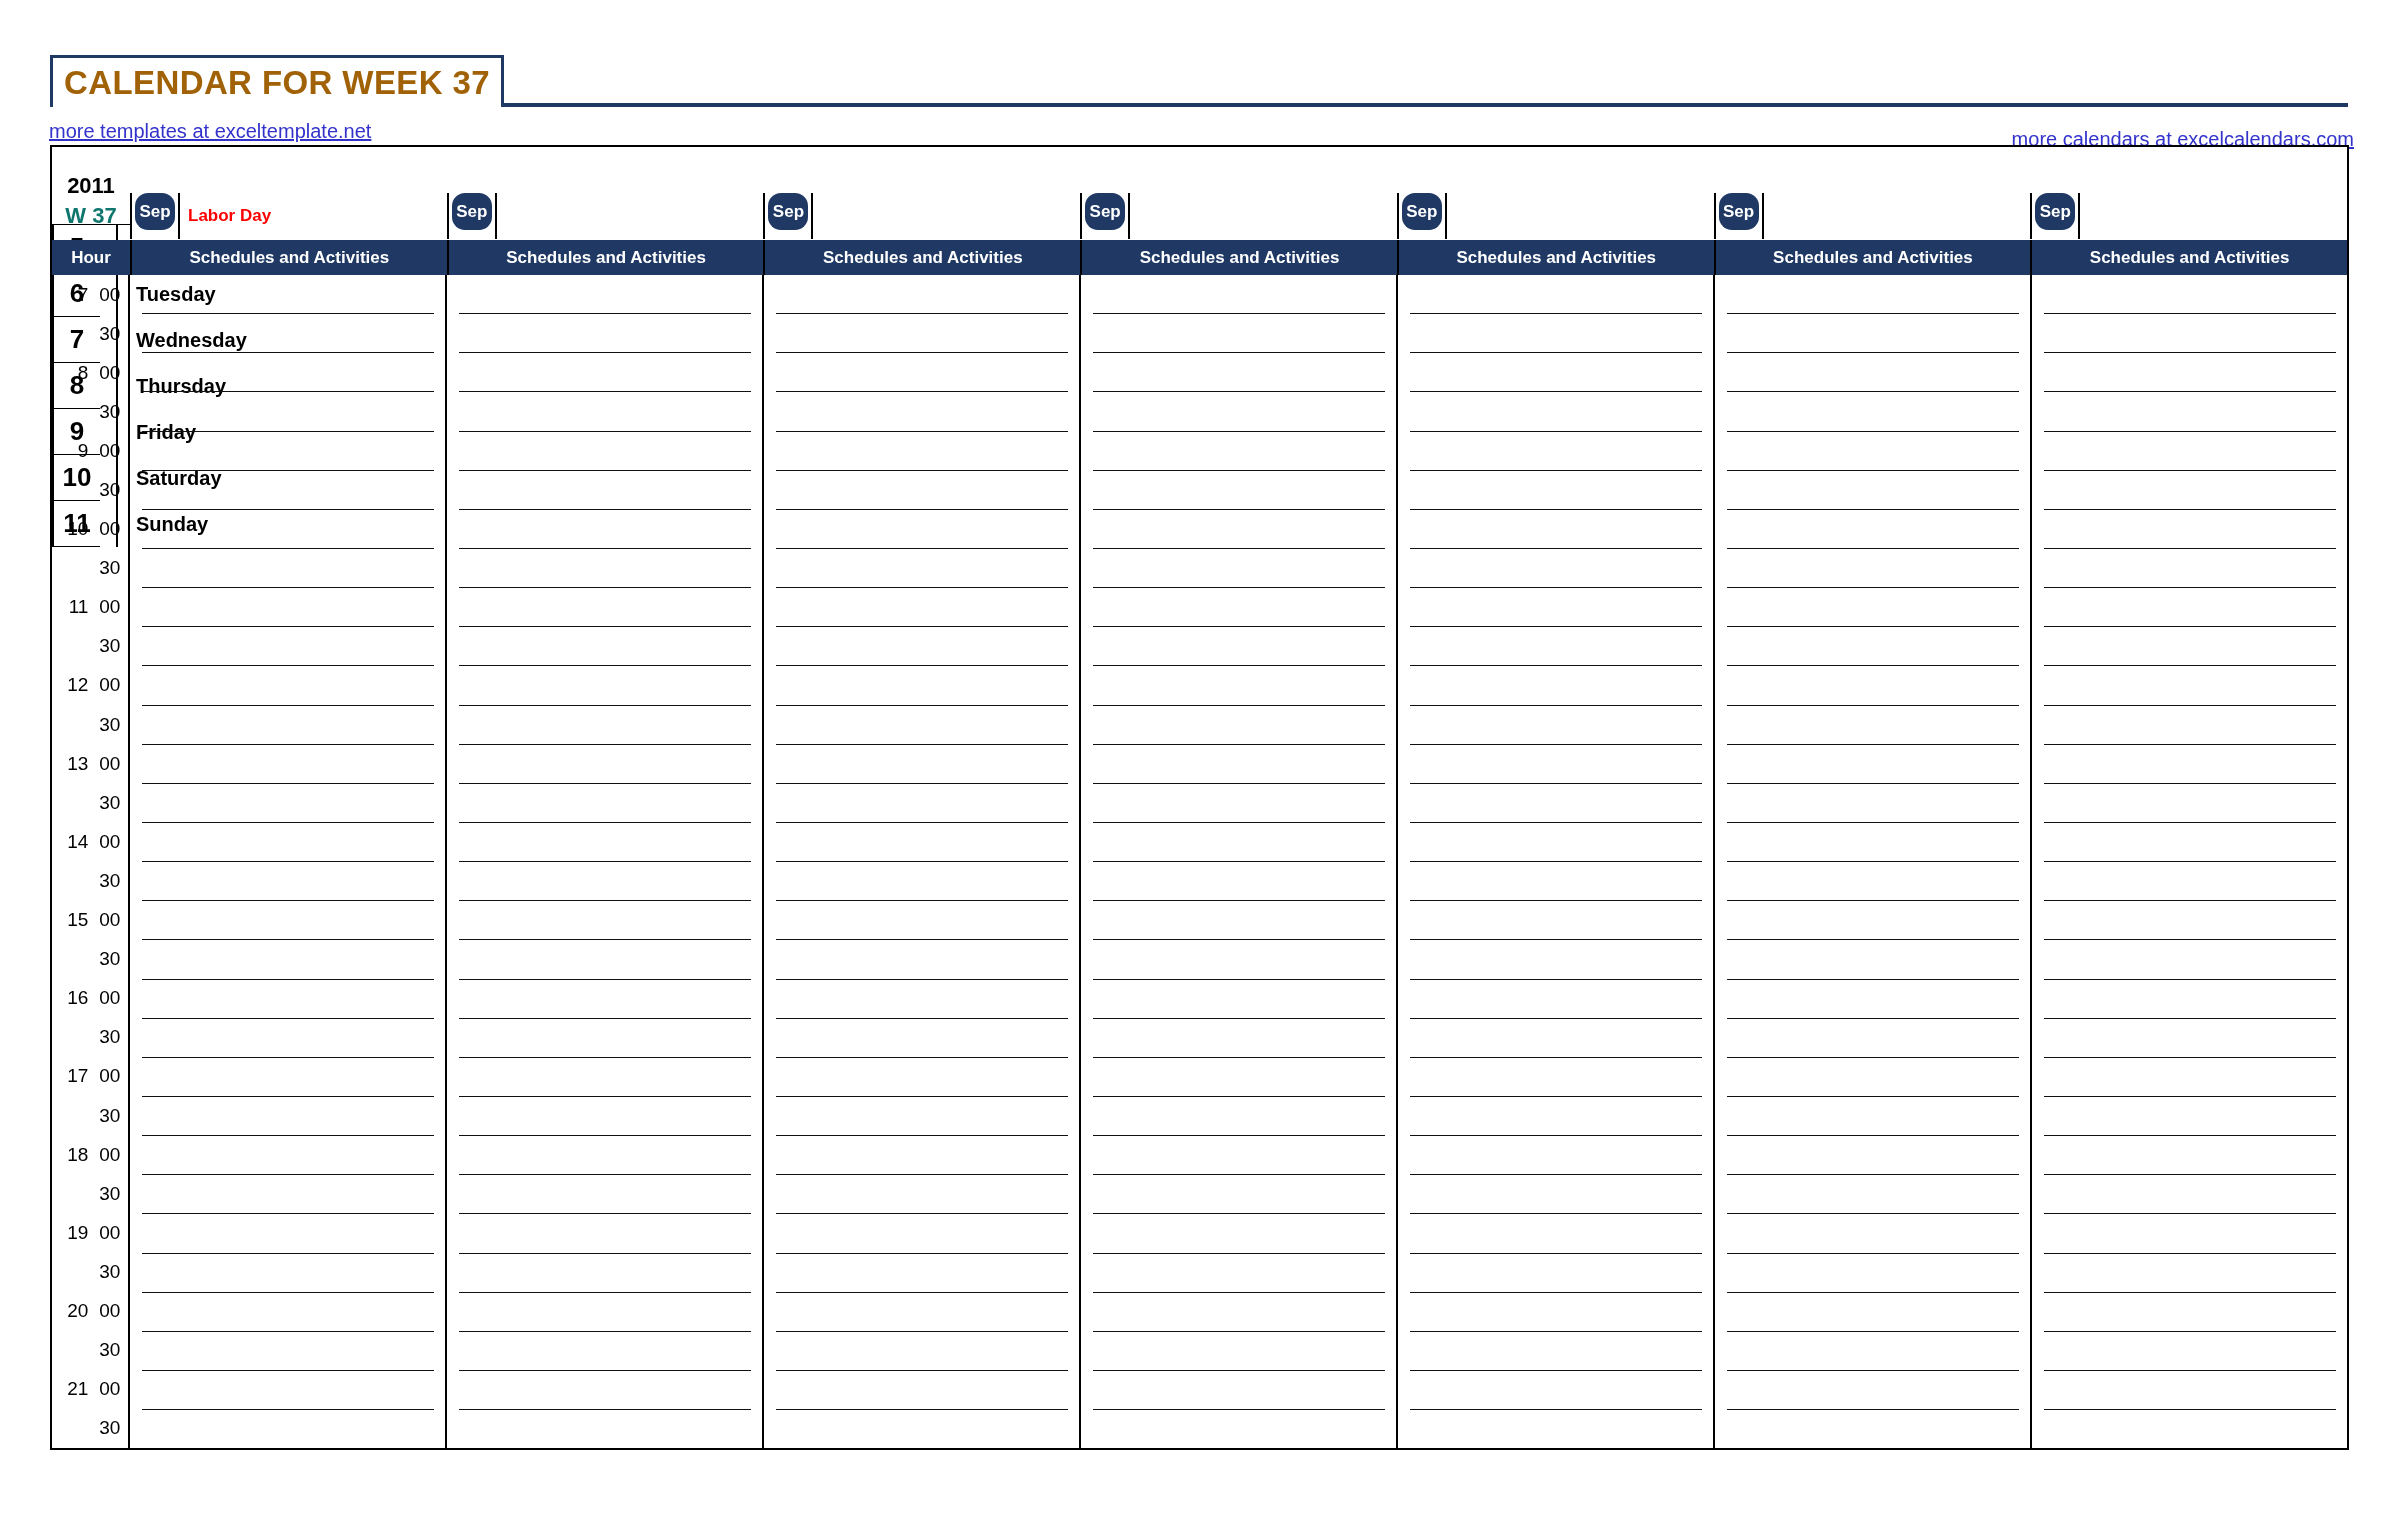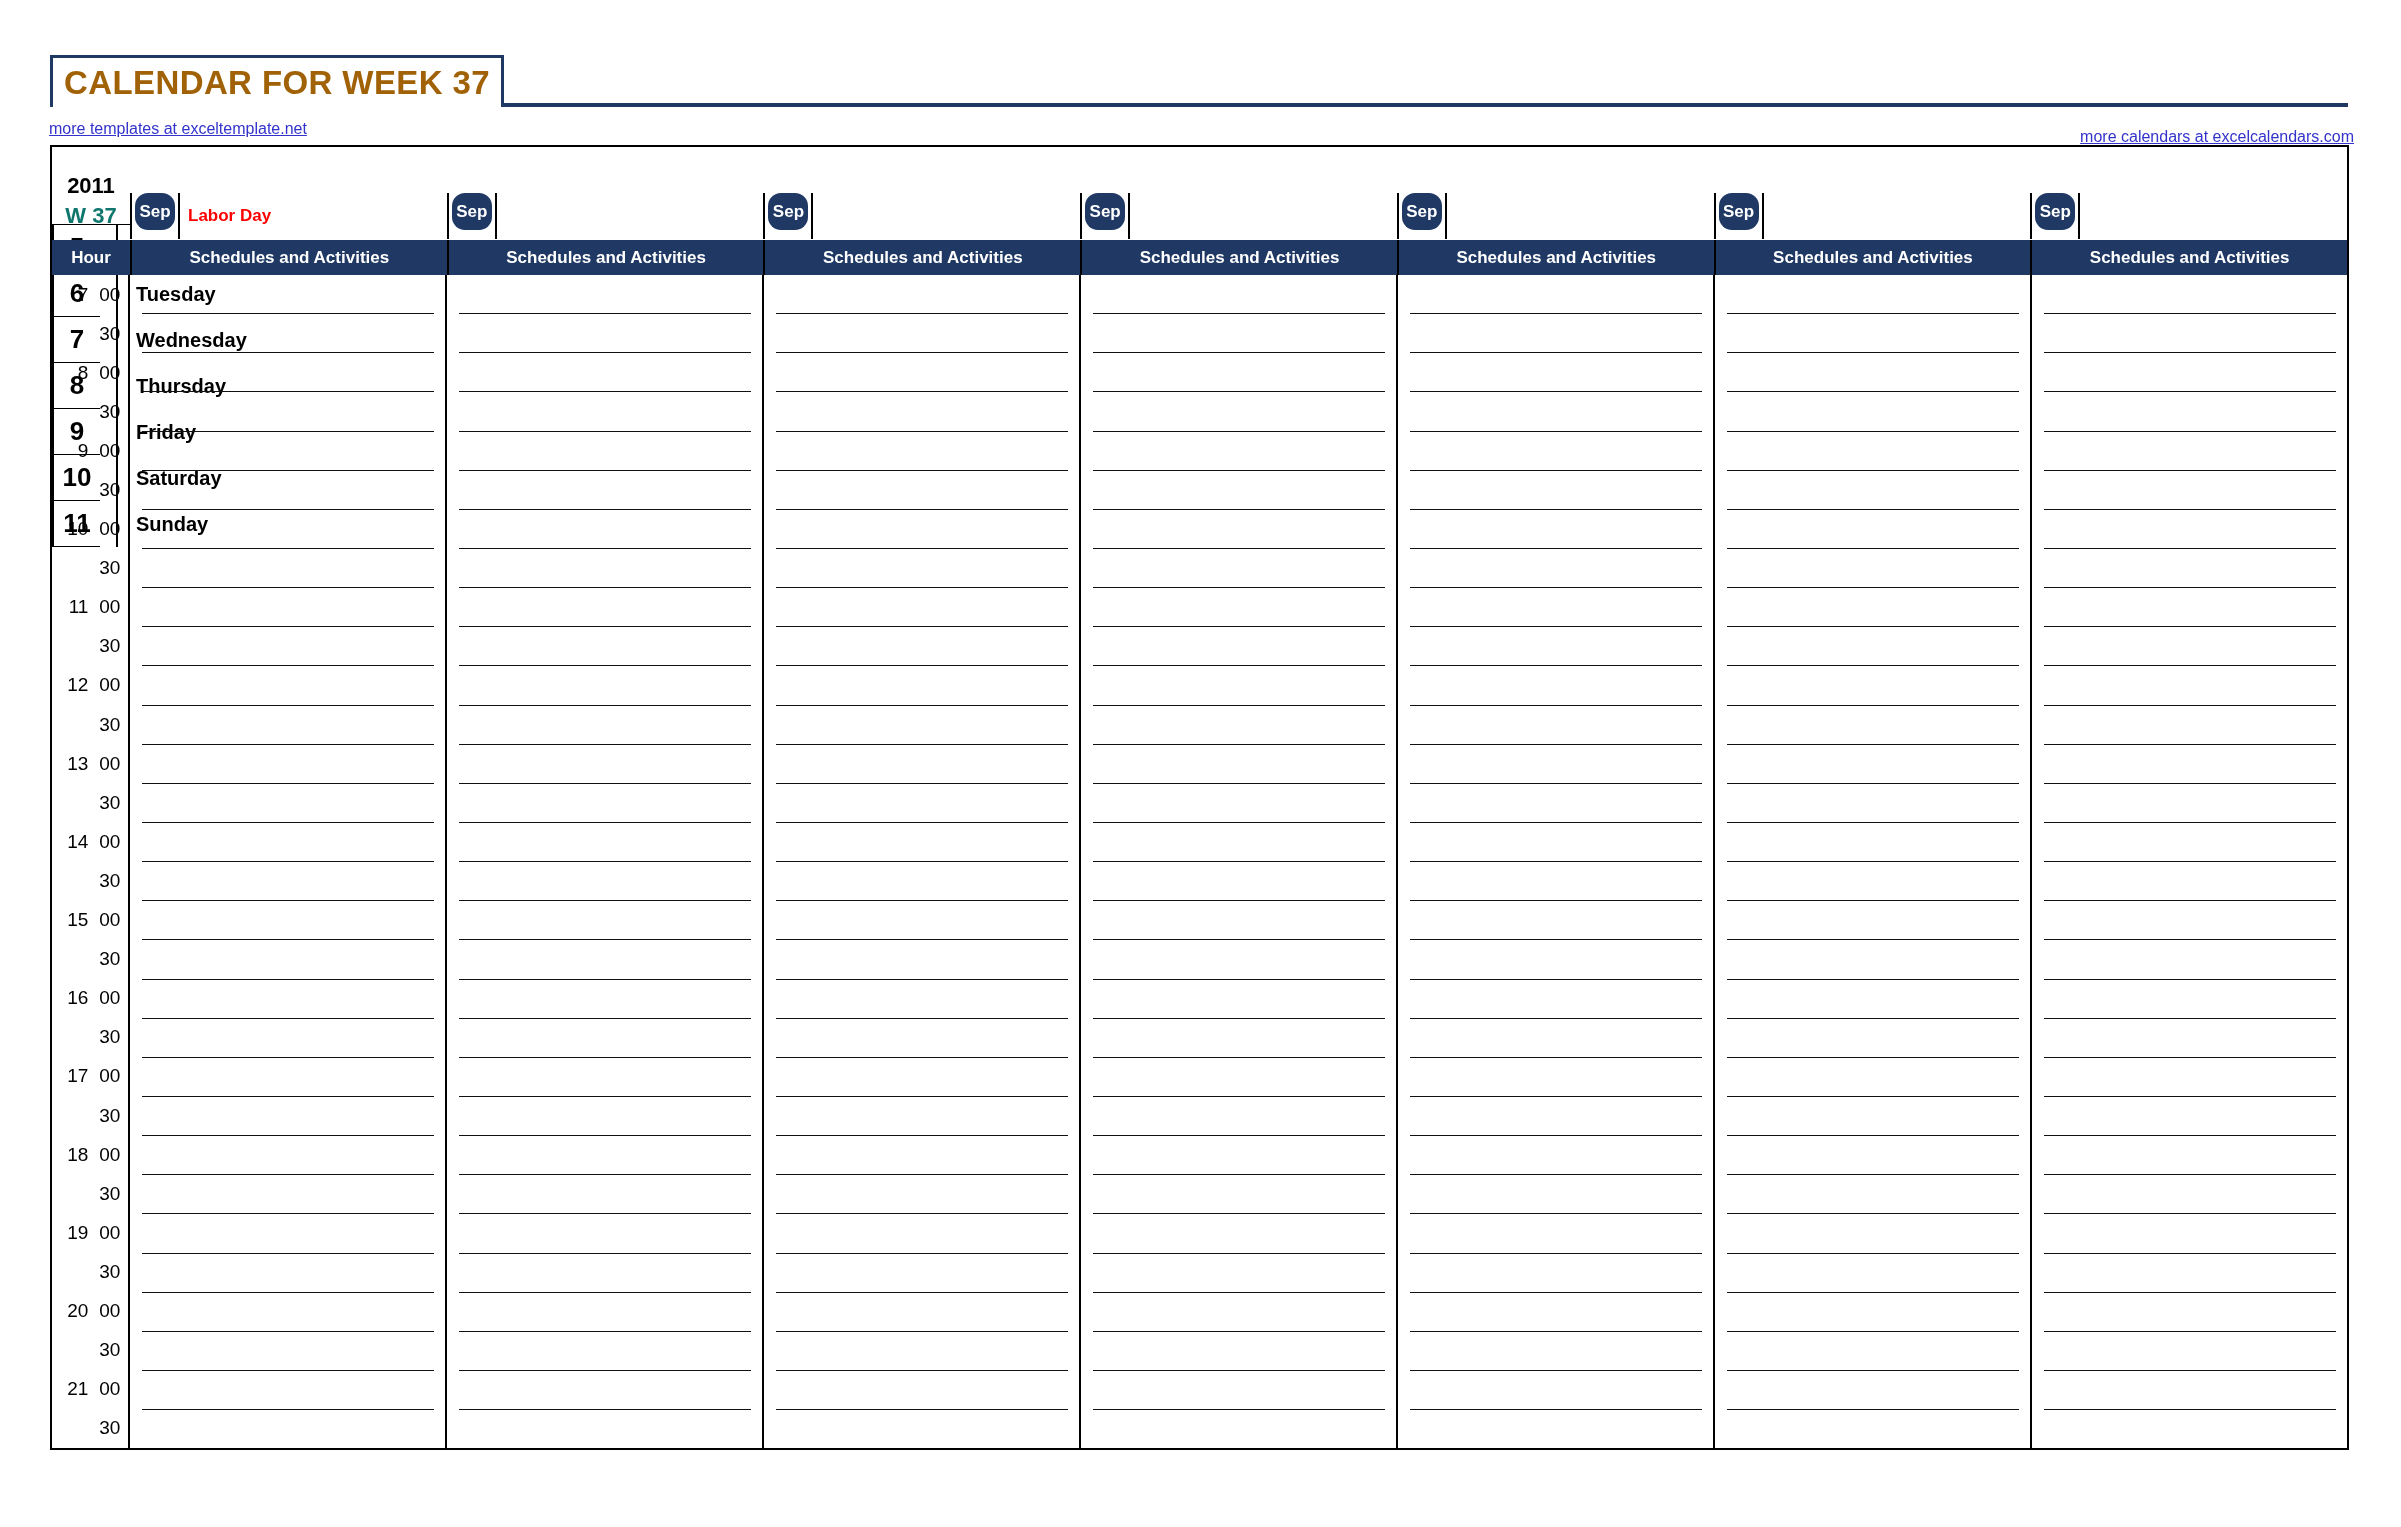--- a/index.html
+++ b/index.html
@@ -27,21 +27,21 @@
     letter-spacing:0.4px;white-space:nowrap;
   }
   .title-rule{
     position:absolute;left:504px;top:103px;width:1844px;height:3.8px;
     background:#1F3864;
   }
 
   
   .link{
     position:absolute;
-    font-size:16px;color:#3333cc;
+    font-size:20px;color:#3333cc;
     text-decoration:underline;white-space:nowrap;
   }
   .link-left{left:49px;top:120px;}
   .link-right{right:47px;top:128px;}
 
   
   .grid{
     position:absolute;left:50px;top:145px;
     width:2299px;height:1305px;
     box-sizing:border-box;

